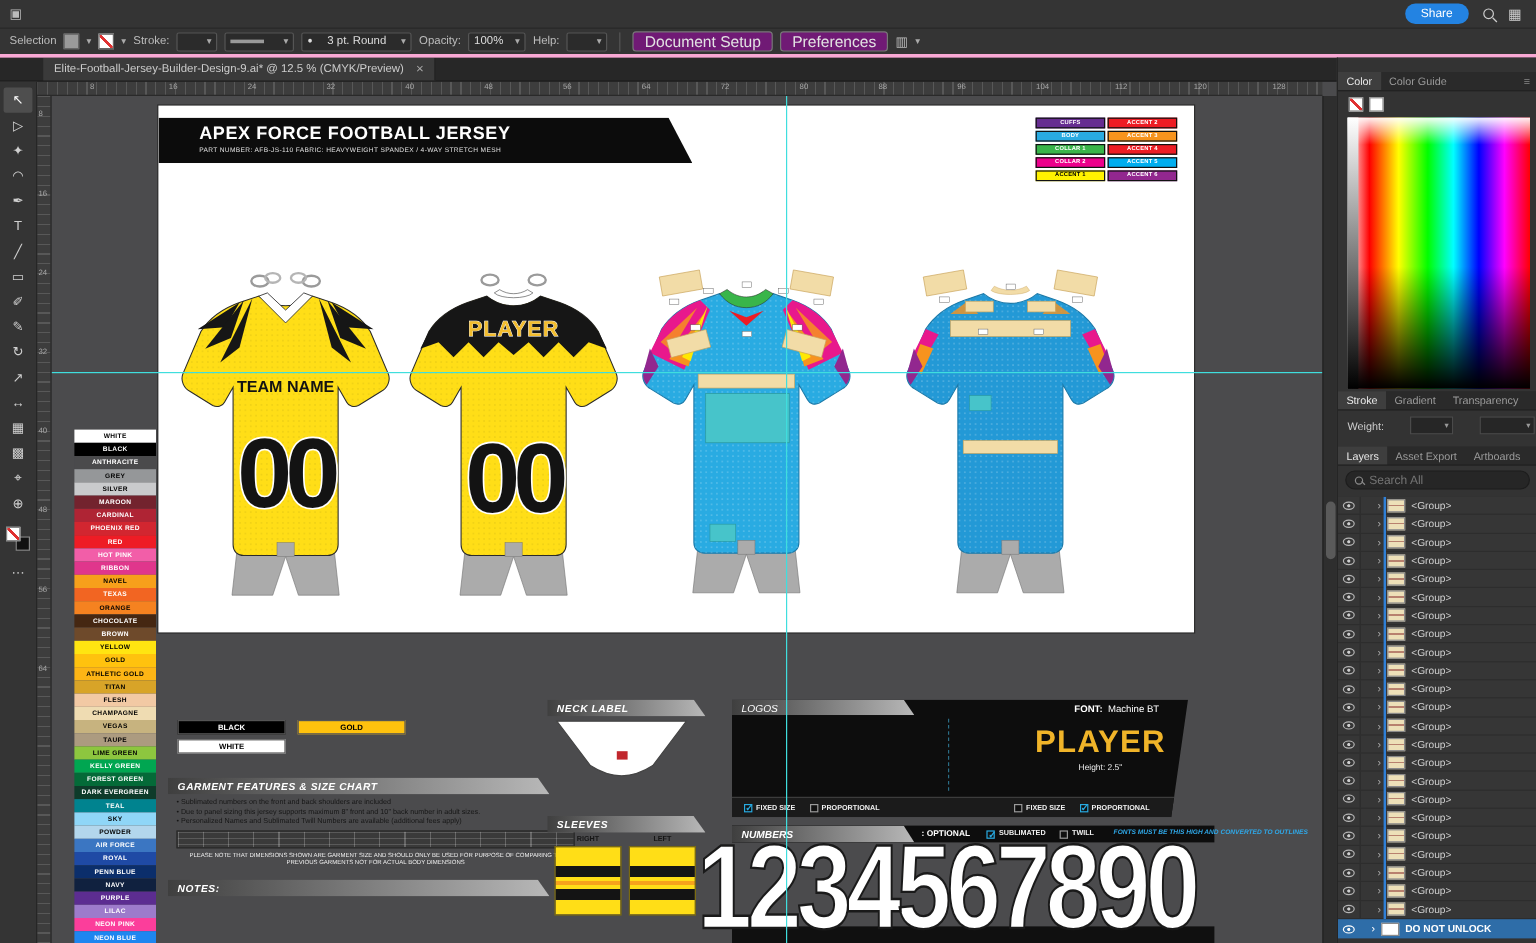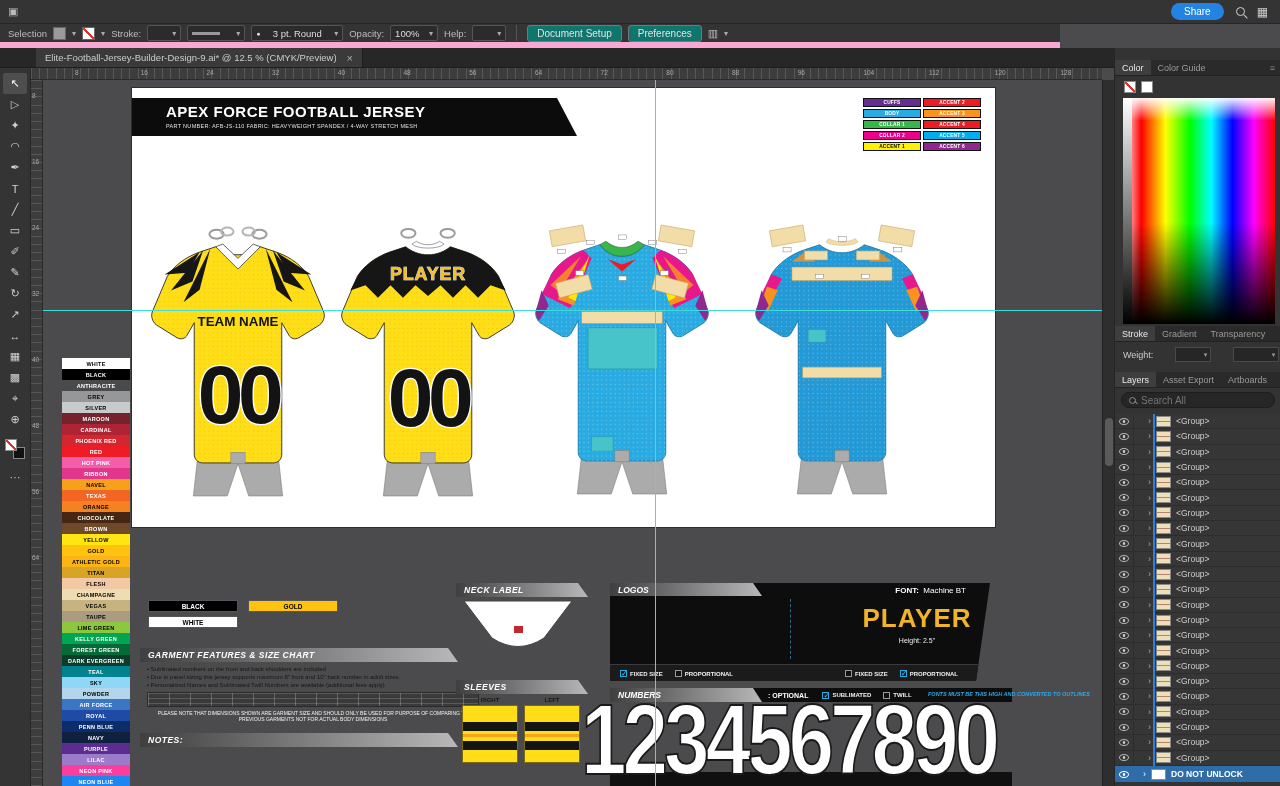--- a/index.html
+++ b/index.html
@@ -11,24 +11,24 @@
 .menu-items{display:flex;margin-left:38px}
 .menu-item{font-size:11px;color:#d6d6d6;padding:0 8px;cursor:default}
 .menu-window-icon{color:#bbb;font-size:11px;margin-left:8px}
 .menu-right{margin-left:auto;display:flex;align-items:center;gap:12px;margin-right:12px}
 .share-btn{background:#2383E2;color:#fff;font-size:10px;border:none;border-radius:10px;padding:3px 13px;font-family:inherit}
 .search-glyph{width:9px;height:9px;border:1.4px solid #cfcfcf;border-radius:50%;position:relative;display:inline-block}
 .search-glyph::after{content:"";position:absolute;width:5px;height:1.4px;background:#cfcfcf;transform:rotate(45deg);right:-4px;bottom:-2px}
 .grid-icon{color:#cfcfcf;font-size:12px}
 
 
-.control-bar{position:absolute;left:0;top:24px;width:1060px;height:24px;background:#343434;border-bottom:6px solid #f9a8d4;display:flex;align-items:center;gap:6px;padding-left:8px;z-index:30}
+.control-bar{position:absolute;left:0;top:24px;width:1280px;height:24px;background:#343434;border-bottom:3px solid #f9a8d4;display:flex;align-items:center;gap:6px;padding-left:8px;z-index:30}
 .ctl-label{color:#bdbdbd;font-size:9.5px}
 .ctl-box{display:inline-flex;align-items:center;justify-content:space-between;background:#2b2b2b;border:1px solid #555;border-radius:2px;height:16px;padding:0 4px;font-size:9.5px;color:#ddd;gap:4px}
-.ctl-btn{background:#0f766e;border:1px solid #777;border-radius:3px;height:17px;padding:0 9px;font-size:10px;color:#e2e2e2;display:inline-flex;align-items:center}
+.ctl-btn{background:#701a75;border:1px solid #777;border-radius:3px;height:17px;padding:0 9px;font-size:13px;color:#e2e2e2;display:inline-flex;align-items:center}
 .cbx{width:13px;height:13px;display:inline-block;border:1px solid #666}
 .cbx.fill{background:#9a9a9a}
 .cbx.none{background:linear-gradient(45deg,transparent 42%,#e03131 42% 58%,transparent 58%),#fff}
 .caret{color:#aaa;font-size:8px}
 .profile-line{width:28px;height:3px;background:#999;display:inline-block}
 .ctl-sep{width:1px;height:16px;background:#555;margin:0 4px}
 
 
 .tab-bar{position:absolute;left:0;top:48px;width:1114px;height:20px;background:#272727;border-bottom:1px solid #1d1d1d;display:flex;z-index:25}
 .doc-tab{margin-left:36px;background:#3a3a3a;display:flex;align-items:center;gap:10px;padding:0 9px;font-size:9.5px;color:#ccc;border-right:1px solid #1d1d1d}
@@ -81,21 +81,21 @@
 .cswatch{width:90px;height:12px;font-size:6.5px;font-weight:bold;display:flex;align-items:center;justify-content:center;border:.5px solid #555}
 .bullets{position:absolute;left:104px;top:585px;width:332px;color:#161616;font-size:6px;line-height:8px;z-index:3}
 .sizechart{position:absolute;left:104px;top:612px;width:332px;height:15px;background:#3a3a3a;border:.5px solid #2a2a2a;background-image:repeating-linear-gradient(to right,rgba(255,255,255,.22) 0 1px,transparent 1px 21px),repeating-linear-gradient(to bottom,rgba(255,255,255,.16) 0 1px,transparent 1px 5px);z-index:3}
 .disclaimer{position:absolute;left:104px;top:630px;width:332px;font-size:5px;color:#f0f0f0;text-align:center;line-height:6px;z-index:3}
 #collar-svg{position:absolute;left:419px;top:520px;z-index:3}
 .slv-label{position:absolute;top:617px;width:56px;text-align:center;font-size:6px;font-weight:bold;color:#161616;z-index:3}
 .sleeve{position:absolute;top:625px;width:56px;height:58px;border:.5px solid #7a6a10;background:linear-gradient(to bottom,#FFDE17 0 28%,#141414 28% 44%,#FFDE17 44% 50%,#F7A31B 50% 56%,#FFDE17 56% 62%,#141414 62% 78%,#FFDE17 78% 100%);z-index:3}
 
 
 .logos{position:absolute;left:567px;top:503px;width:380px;height:98px;background:#0d0d0d;clip-path:polygon(0 0,100% 0,calc(100% - 14px) 100%,0 100%);z-index:2}
-.shead-in{position:absolute;left:0;top:0;width:152px;height:13px;background:linear-gradient(to right,#3f3f3f,#b8b8b8);clip-path:polygon(0 0,calc(100% - 9px) 0,100% 100%,0 100%);color:#fff;font-size:8.5px;font-weight:bold;font-style:italic;display:flex;align-items:center;padding-left:8px}
+.shead-in{position:absolute;left:0;top:0;width:152px;height:13px;background:linear-gradient(to right,#3f3f3f,#b8b8b8);clip-path:polygon(0 0,calc(100% - 9px) 0,100% 100%,0 100%);color:#fff;font-size:8.5px;font-weight:normal;font-style:italic;display:flex;align-items:center;padding-left:8px}
 .font-line{position:absolute;right:24px;top:3px;font-size:8px;color:#fff}
 .font-line b{font-weight:bold}
 .logos-dash{position:absolute;left:180px;top:16px;height:60px;border-left:1px dashed rgba(70,190,235,.55)}
 .logo-sample{position:absolute;left:232px;top:20px;width:150px;text-align:center;font-size:26px;font-weight:bold;color:#F0B429;letter-spacing:1px}
 .logo-height{position:absolute;left:232px;top:54px;width:150px;text-align:center;font-size:7px;color:#eee}
 .logos-optbar{position:absolute;left:0;bottom:0;width:100%;height:17px;background:#1b1b1b;border-top:1px solid #3c3c3c}
 .optgrp{position:absolute;bottom:4px;display:flex;gap:12px;font-size:6px;color:#f0f0f0;font-weight:bold}
 #logo-opts-left{left:10px}
 #logo-opts-right{left:235px}
 .opt{display:flex;align-items:center}

